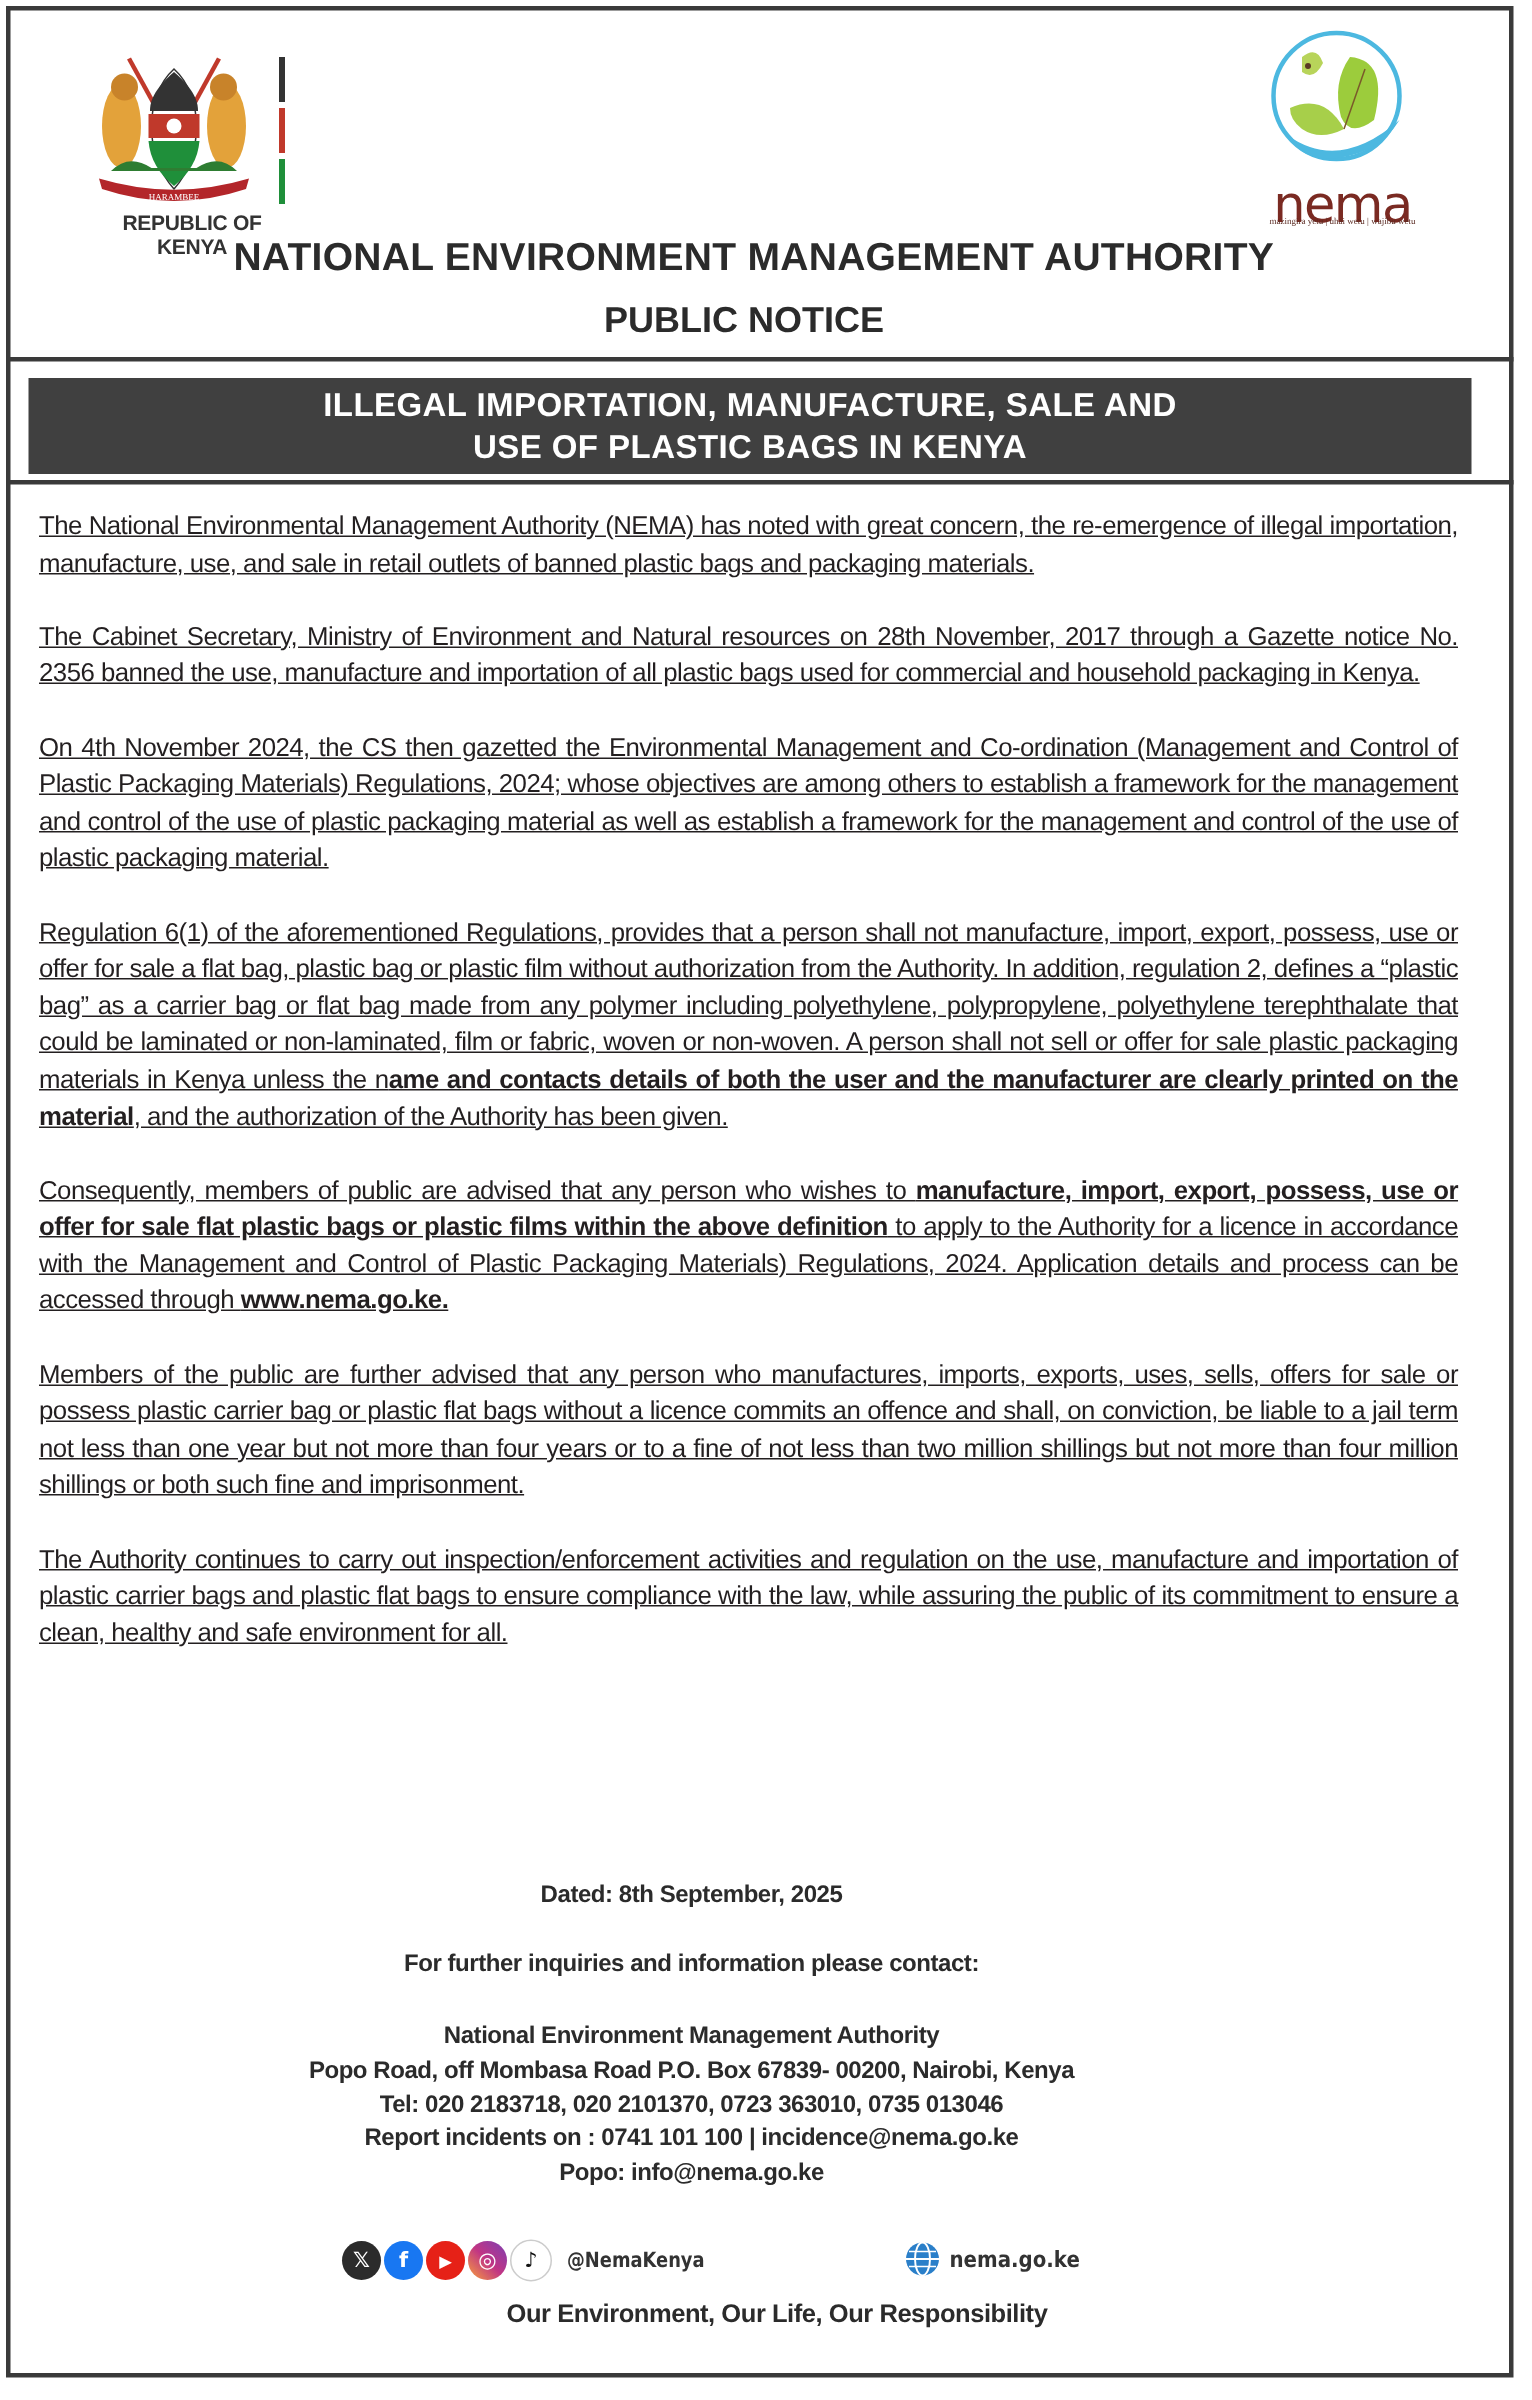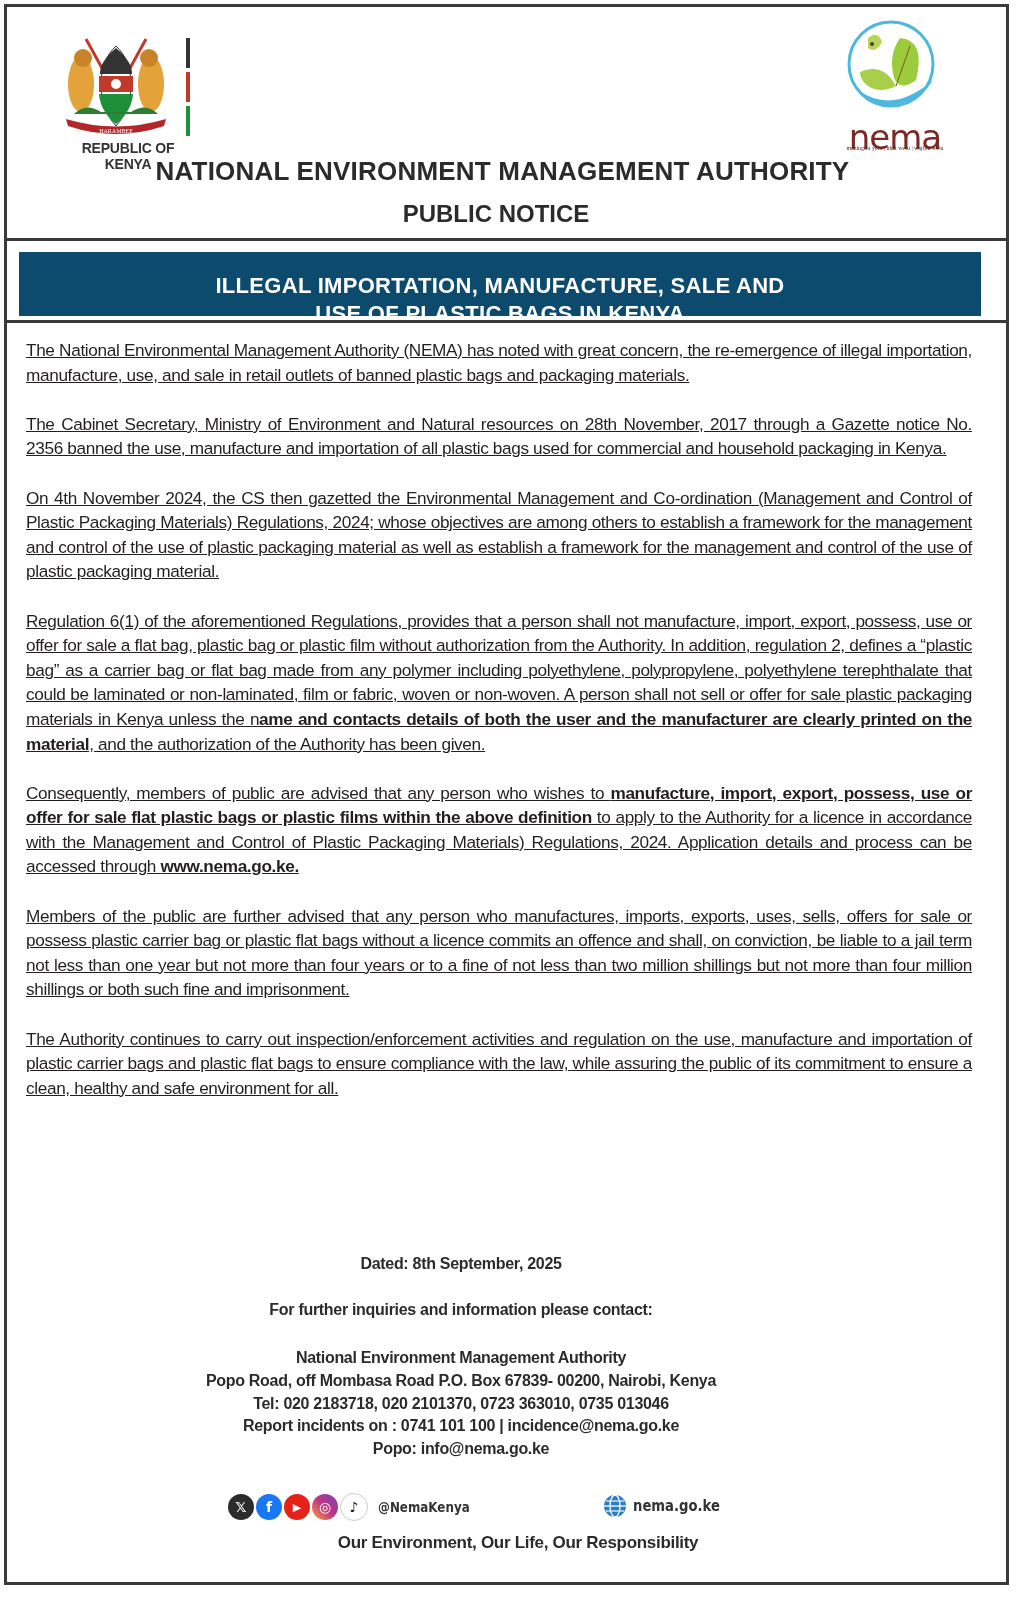--- a/index.html
+++ b/index.html
@@ -25,23 +25,23 @@
               font-family: "Liberation Serif", serif; font-size: 6px; color: #5a2a22; }
 
   .org-title { position: absolute; left: 0; top: 156px; width: 1005px; text-align: center;
                font-size: 26px; font-weight: bold; color: #2b2b2b; letter-spacing: 0.2px; }
   .notice-title { position: absolute; left: 0; top: 200px; width: 970px; text-align: center;
                   font-size: 24px; font-weight: bold; color: #2b2b2b; margin-left: 11px; }
 
   .hrule { position: absolute; left: 4px; width: 1005px; height: 3px; background: #3a3a3a; }
 
   .banner { position: absolute; left: 19px; top: 252px; width: 962px; height: 64px;
-            background: #0c4a6e; color: #ffffff; text-align: center;
+            background: #404040; color: #ffffff; text-align: center;
             font-family: "Liberation Sans", sans-serif; font-weight: bold; font-size: 22px;
-            line-height: 28px; padding-top: 20px; box-sizing: border-box; letter-spacing: 0.3px;
+            line-height: 28px; padding-top: 4px; box-sizing: border-box; letter-spacing: 0.3px;
             transform: scaleX(1); }
   .banner .l { display: block; }
 
   
   .content { position: absolute; left: 26px; top: 338px; width: 946px;
              font-family: "Liberation Sans", sans-serif; font-size: 17.2px; line-height: 24.6px;
              color: #231f20; letter-spacing: -0.35px; }
   .content p { margin: 0 0 24.6px 0; text-align: justify; text-decoration: underline; }
   .content b { font-weight: bold; }
 

